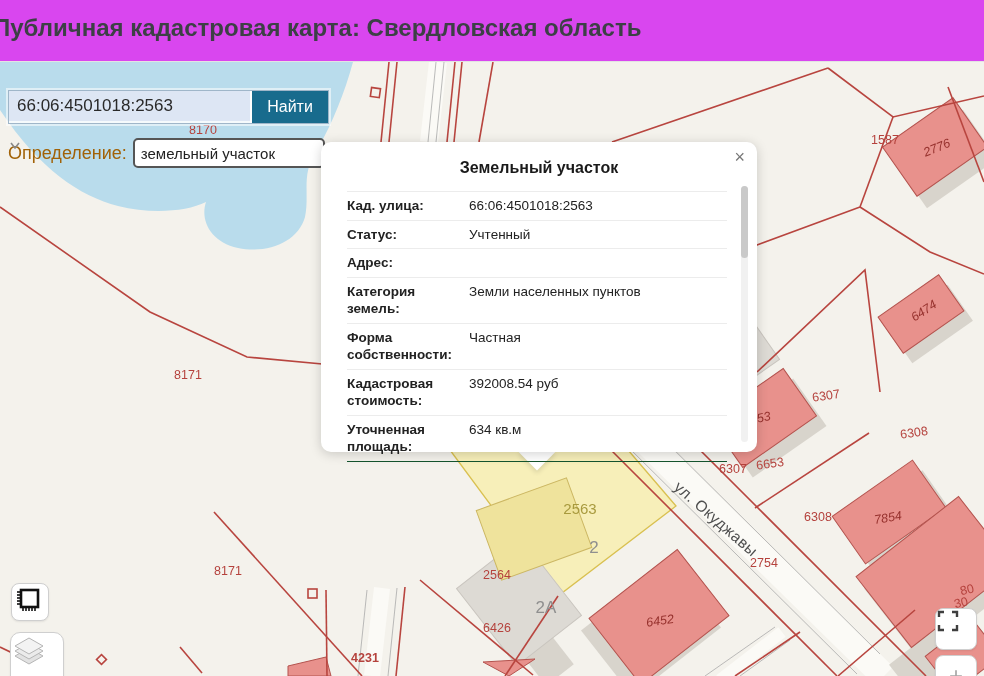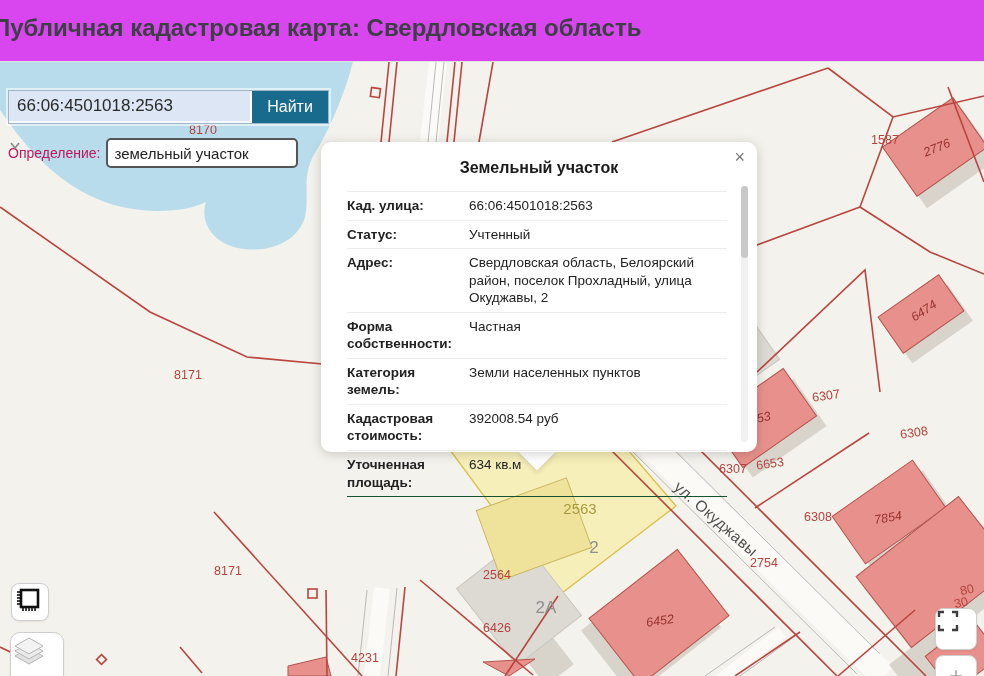--- a/index.html
+++ b/index.html
@@ -14,21 +14,21 @@
   .red{color:#b5423d;font-size:12.5px;}
   .olive{color:#a89a3e;font-size:15px;}
   .gray{color:#8f8f8f;font-size:17px;}
   .bld{color:#96312d;font-size:12.5px;font-style:italic;}
   .street{color:#4f4f4f;font-size:15.5px;letter-spacing:.5px;}
   
   .searchbox{position:absolute;left:8px;top:28px;display:flex;background:rgba(255,255,255,.85);border:1px solid #9fb6c9;box-shadow:0 0 0 2px rgba(255,255,255,.55);}
   .searchbox input{width:225px;height:30px;border:none;outline:none;background:#dde6f4;font-size:17px;color:#2a2a2a;padding:0 8px;font-family:"Liberation Sans",sans-serif;}
   .searchbox button{width:78px;height:32px;background:#186b8d;color:#fff;border:none;border-left:2px solid #fff;font-size:16px;cursor:pointer;font-family:"Liberation Sans",sans-serif;}
   .filter{position:absolute;left:8px;top:76px;display:flex;align-items:center;gap:6px;}
-  .filter .flabel{font-size:14px;color:#be185d;}
+  .filter .flabel{font-size:18px;color:#a16207;}
   .select{width:176px;height:26px;background:#fff;border:2px solid #555;border-radius:5px;display:flex;align-items:center;justify-content:space-between;padding:0 6px;font-size:15px;color:#222;cursor:pointer;box-sizing:content-box;}
   
   .pointer{position:absolute;left:524px;top:377px;width:26px;height:26px;background:#fff;transform:rotate(45deg);box-shadow:2px 2px 5px rgba(0,0,0,.12);z-index:9;}
   .popup{position:absolute;left:321px;top:80px;width:436px;height:310px;background:#fff;border-radius:10px;box-shadow:0 2px 12px rgba(0,0,0,.18);z-index:10;box-sizing:border-box;}
   .pclose{position:absolute;right:12px;top:6px;font-size:18px;color:#777;cursor:pointer;line-height:1;}
   .ptitle{text-align:center;font-weight:700;font-size:16px;color:#1a1a1a;margin-top:17px;}
   .prows{margin:14px 30px 0 26px;}
   .prow{display:flex;padding:5px 0;border-top:1px solid #ececec;}
   .prow:last-child{border-bottom:1px solid #14532d;}
   .plbl{width:118px;flex:none;font-weight:700;font-size:13.5px;color:#222;line-height:1.3;}
@@ -152,21 +152,21 @@
       <span class="mlabel bld" style="left: 888px; top: 456px; transform: translate(-50%, -50%) rotate(-10deg);">7854</span>
       <span class="mlabel gray" style="left: 594px; top: 485px; transform: translate(-50%, -50%) rotate(0deg);">2</span>
       <span class="mlabel red" style="left: 228px; top: 509px; transform: translate(-50%, -50%) rotate(0deg);">8171</span>
       <span class="mlabel red" style="left: 497px; top: 513px; transform: translate(-50%, -50%) rotate(0deg);">2564</span>
       <span class="mlabel red" style="left: 764px; top: 501px; transform: translate(-50%, -50%) rotate(0deg);">2754</span>
       <span class="mlabel red" style="left: 967px; top: 528px; transform: translate(-50%, -50%) rotate(-14deg);">80</span>
       <span class="mlabel red" style="left: 961px; top: 541px; transform: translate(-50%, -50%) rotate(-14deg);">30</span>
       <span class="mlabel gray" style="left: 510px; top: 545px; transform: translate(-50%, -50%) rotate(0deg); margin-left: 36px;">2А</span>
       <span class="mlabel red" style="left: 497px; top: 566px; transform: translate(-50%, -50%) rotate(0deg);">6426</span>
       <span class="mlabel bld" style="left: 660px; top: 559px; transform: translate(-50%, -50%) rotate(-8deg);">6452</span>
-      <span class="mlabel red" style="left: 365px; top: 596px; transform: translate(-50%, -50%) rotate(0deg);">4231</span>
+      <span class="mlabel red" style="left: 365px; top: 596px; transform: translate(-50%, -50%) rotate(0deg); font-weight: bold;">4231</span>
       <span class="mlabel street" style="left: 716px; top: 457px; transform: translate(-50%, -50%) rotate(41deg);">ул. Окуджавы</span>
     </div>
 
   <div class="searchbox">
     <input readonly="" value="66:06:4501018:2563" style="">
     <button>Найти</button>
   </div>
   <div class="filter">
     <span class="flabel">Определение:</span>
     <div class="select">
@@ -186,29 +186,28 @@
         <div class="prow">
           <div class="plbl">Кад. улица:</div>
           <div class="pval">66:06:4501018:2563</div>
         </div>
         <div class="prow">
           <div class="plbl">Статус:</div>
           <div class="pval">Учтенный</div>
         </div>
         <div class="prow">
           <div class="plbl">Адрес:</div>
-          <div class="pval">Свердловская область, Белоярский район, поселок Прохладный, улица Окуджавы, 2</div>
+        </div>
+        <div class="prow">
+          <div class="plbl">Категория земель:</div>
+          <div class="pval">Земли населенных пунктов</div>
         </div>
         <div class="prow">
           <div class="plbl">Форма собственности:</div>
           <div class="pval">Частная</div>
-        </div>
-        <div class="prow">
-          <div class="plbl">Категория земель:</div>
-          <div class="pval">Земли населенных пунктов</div>
         </div>
         <div class="prow">
           <div class="plbl">Кадастровая стоимость:</div>
           <div class="pval">392008.54 руб</div>
         </div>
         <div class="prow">
           <div class="plbl">Уточненная площадь:</div>
           <div class="pval">634 кв.м</div>
         </div>
       </div>

